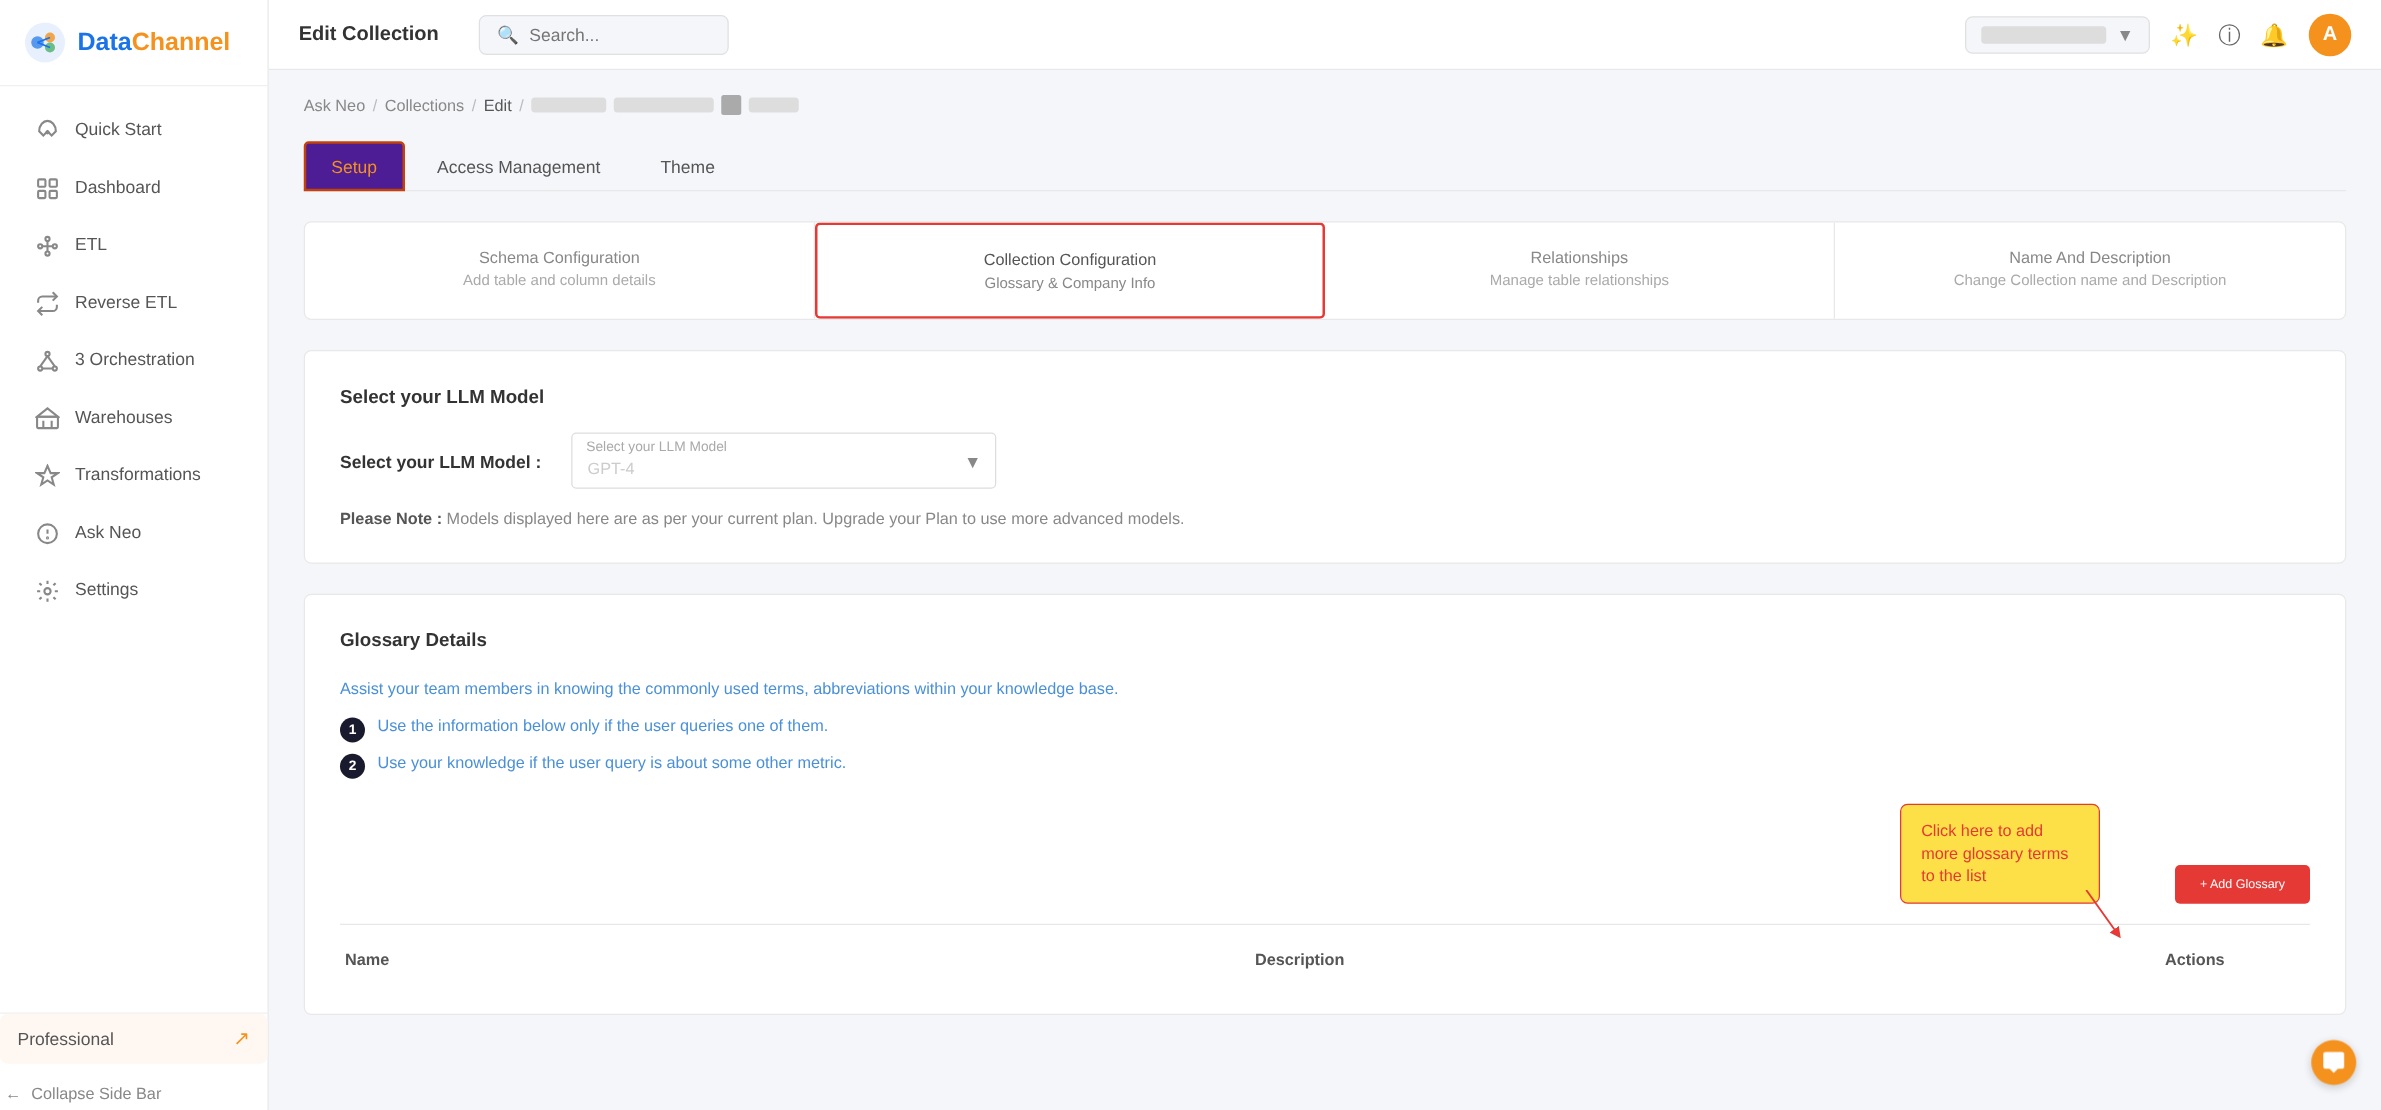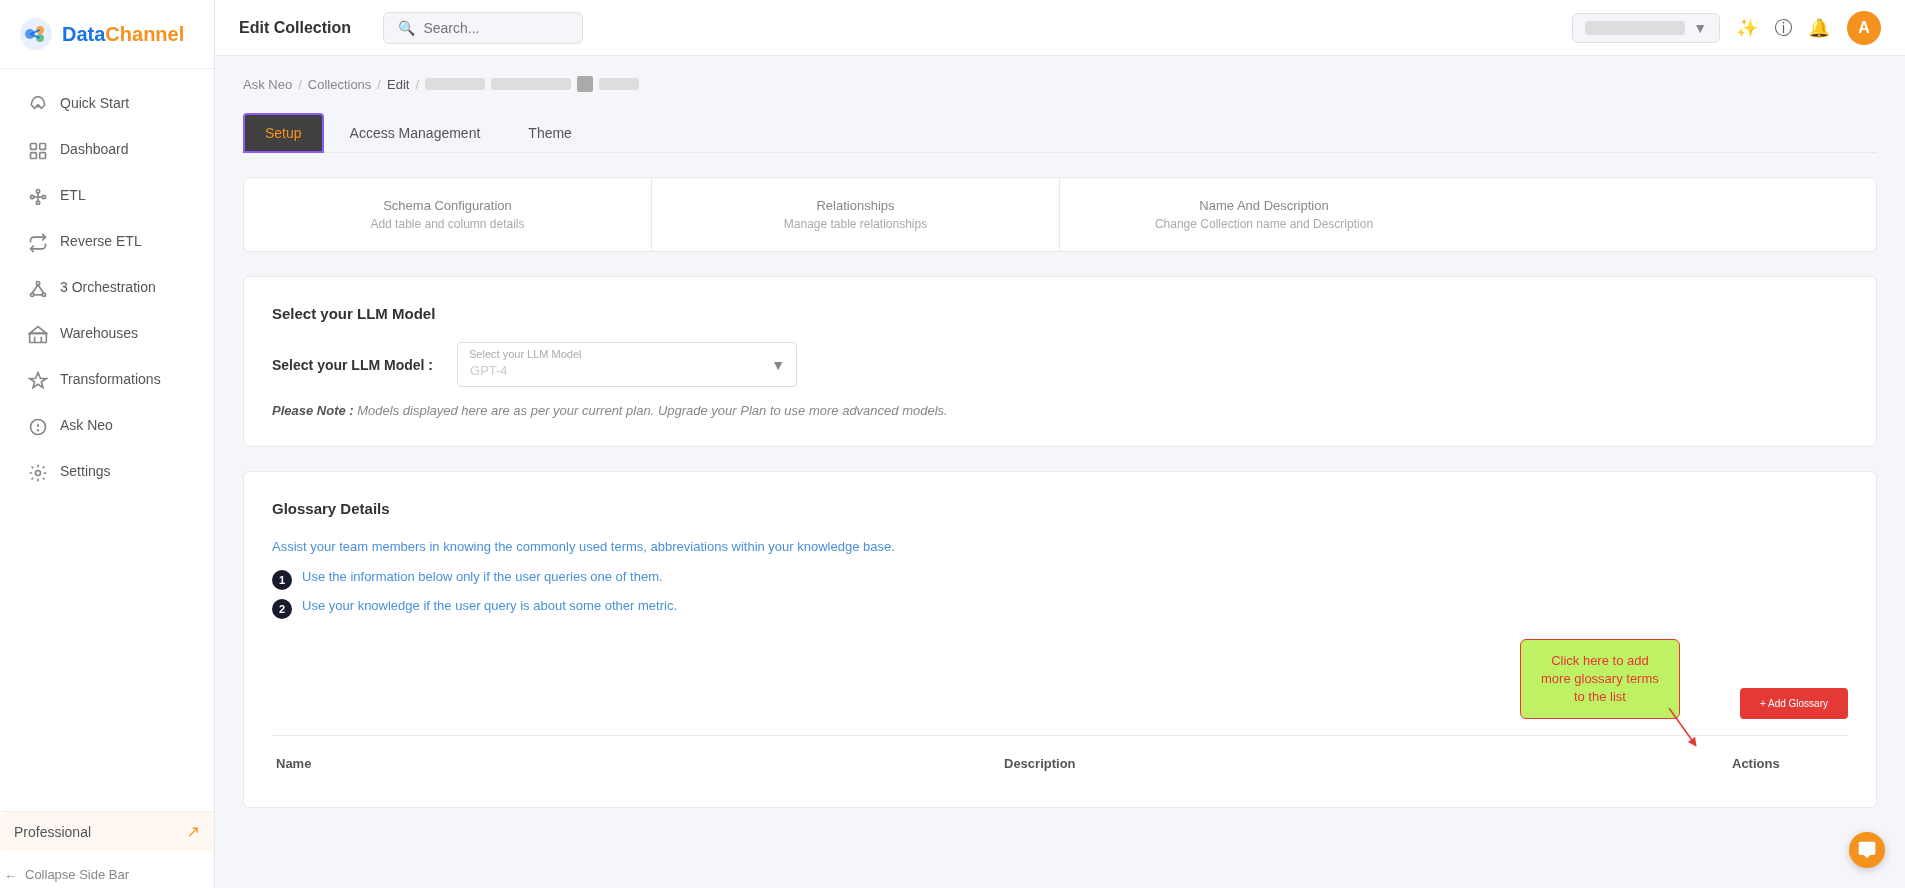--- a/index.html
+++ b/index.html
@@ -44,21 +44,21 @@
     .breadcrumb { display: flex; align-items: center; gap: 6px; font-size: 13px; color: #888; margin-bottom: 20px; }
     .breadcrumb-link { color: #888; cursor: pointer; }
     .breadcrumb-sep { color: #bbb; }
     .breadcrumb-current { color: #555; }
     .breadcrumb-blur { display: inline-block; width: 60px; height: 12px; background: #ddd; border-radius: 3px; vertical-align: middle; }
     .breadcrumb-blur2 { display: inline-block; width: 40px; height: 12px; background: #ddd; border-radius: 3px; vertical-align: middle; }
 
     
     .tabs-row { display: flex; align-items: center; gap: 0; margin-bottom: 24px; border-bottom: 1px solid #e8e8e8; }
     .tab-item { padding: 10px 20px; font-size: 14px; color: #555; cursor: pointer; border: 2px solid transparent; border-radius: 4px 4px 0 0; margin-right: 4px; position: relative; top: 1px; }
-    .tab-item.active { color: #f5921e; border: 2px solid #8b5cf6; background: #404040; }
+    .tab-item.active { color: #f5921e; border: 2px solid #c2410c; background: #4c1d95; }
 
     
     .step-tabs { display: grid; grid-template-columns: 1fr 1fr 1fr 1fr; border: 1px solid #e8e8e8; border-radius: 6px; margin-bottom: 24px; background: #fff; overflow: hidden; }
     .step-tab { padding: 20px 24px; text-align: center; cursor: pointer; border-right: 1px solid #e8e8e8; }
     .step-tab:last-child { border-right: none; }
     .step-tab.active { border: 2px solid #e53935; border-radius: 4px; }
     .step-tab-title { font-size: 13px; color: #888; font-weight: 500; }
     .step-tab-subtitle { font-size: 12px; color: #aaa; margin-top: 4px; }
     .step-tab.active .step-tab-title { color: #555; }
     .step-tab.active .step-tab-subtitle { color: #888; }
@@ -69,30 +69,30 @@
     .section-title { font-size: 15px; font-weight: 600; color: #333; margin-bottom: 20px; }
 
     
     .llm-row { display: flex; align-items: center; gap: 24px; margin-bottom: 16px; }
     .llm-label { font-size: 14px; font-weight: 600; color: #333; white-space: nowrap; }
     .llm-select-wrapper { position: relative; width: 340px; }
     .llm-select-label { font-size: 11px; color: #aaa; position: absolute; top: 6px; left: 12px; }
     .llm-select { width: 100%; border: 1px solid #ddd; border-radius: 4px; padding: 20px 12px 8px; font-size: 13px; color: #ccc; background: #fff; appearance: none; cursor: pointer; }
     .llm-select-arrow { position: absolute; right: 12px; top: 50%; transform: translateY(-50%); color: #888; pointer-events: none; }
 
-    .note-text { font-size: 13px; color: #555; font-style: italic; }
+    .note-text { font-size: 13px; color: #555; }
     .note-label { font-weight: 600; }
     .note-link { color: #888; }
 
     
     .glossary-desc { font-size: 13px; color: #4a90d9; margin-bottom: 12px; line-height: 1.5; }
     .glossary-list { list-style: none; margin-bottom: 0; }
     .glossary-list-item { display: flex; align-items: flex-start; gap: 10px; margin-bottom: 8px; font-size: 13px; color: #4a90d9; }
     .bullet-circle { width: 20px; height: 20px; background: #1a1a2e; border-radius: 50%; color: white; font-size: 11px; font-weight: 700; display: flex; align-items: center; justify-content: center; flex-shrink: 0; margin-top: 1px; }
-    .callout-box { border: 1.5px solid #e53935; border-radius: 6px; background: #bef264; padding: 12px 16px; font-size: 13px; color: #e53935; text-align: center; max-width: 160px; line-height: 1.4; position: relative; }
+    .callout-box { border: 1.5px solid #e53935; border-radius: 6px; background: #fde047; padding: 12px 16px; font-size: 13px; color: #e53935; text-align: left; max-width: 160px; line-height: 1.4; position: relative; }
     .add-glossary-btn { background: #e53935; color: white; border: none; border-radius: 4px; padding: 10px 20px; font-size: 10px; font-weight: 500; cursor: pointer; white-space: nowrap; margin-left: 40px; }
 
     
     .table-header { display: grid; grid-template-columns: 1fr 1fr 120px; border-top: 1px solid #e8e8e8; padding: 12px 0 0; margin-top: 16px; }
     .table-col-header { font-size: 13px; font-weight: 600; color: #555; padding: 8px 4px; }
 
     .chat-bubble { position: fixed; bottom: 20px; right: 20px; width: 36px; height: 36px; background: #f5921e; border-radius: 50%; display: flex; align-items: center; justify-content: center; color: white; font-size: 18px; cursor: pointer; box-shadow: 0 2px 8px rgba(0,0,0,0.2); }
   </style>
 </head>
 <body>
@@ -272,20 +272,24 @@
       <div class="tabs-row">
         <div class="tab-item active">Setup</div>
         <div class="tab-item">Access Management</div>
         <div class="tab-item">Theme</div>
       </div>
 
       <div class="step-tabs">
         <div class="step-tab">
           <div class="step-tab-title">Schema Configuration</div>
           <div class="step-tab-subtitle">Add table and column details</div>
+        </div>
+        <div class="step-tab active">
+          <div class="step-tab-title">Collection Configuration</div>
+          <div class="step-tab-subtitle">Glossary &amp; Company Info</div>
         </div>
         <div class="step-tab">
           <div class="step-tab-title">Relationships</div>
           <div class="step-tab-subtitle">Manage table relationships</div>
         </div>
         <div class="step-tab">
           <div class="step-tab-title">Name And Description</div>
           <div class="step-tab-subtitle">Change Collection name and Description</div>
         </div>
       </div>

